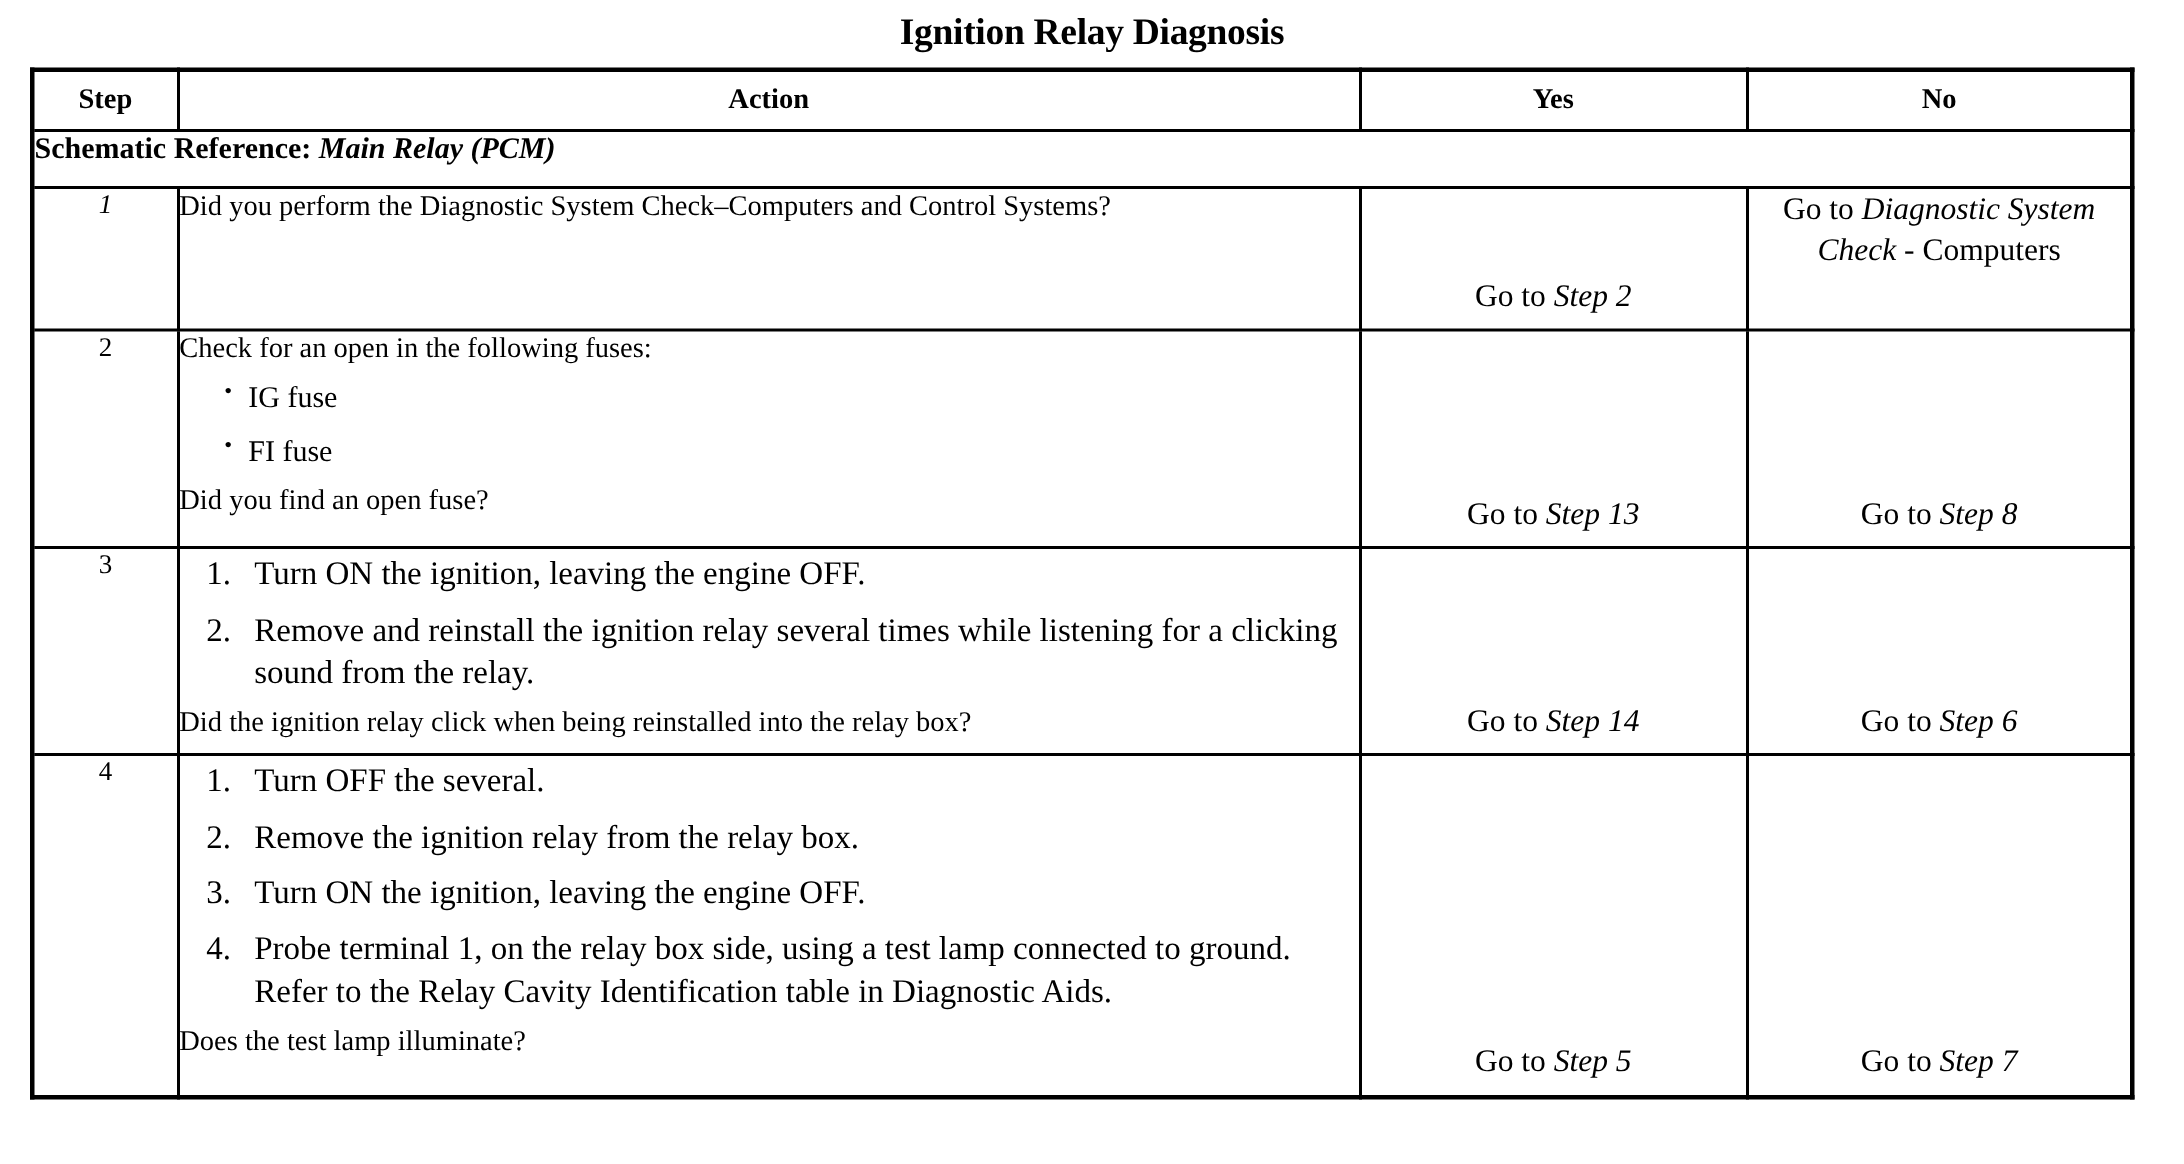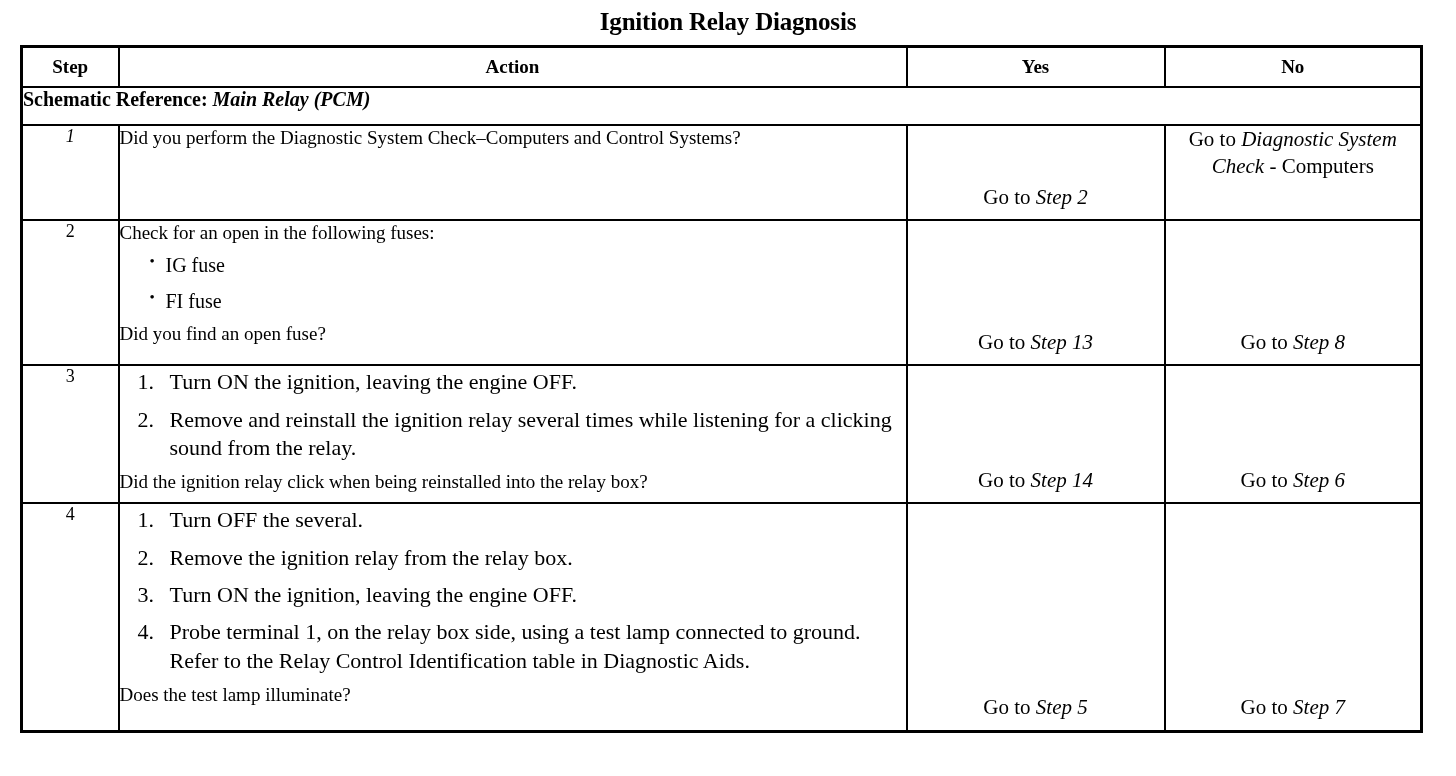--- a/index.html
+++ b/index.html
@@ -261,21 +261,21 @@
           </td>
         </tr>
 
         <tr style="height:228px;">
           <td class="stepnum upright">4</td>
           <td class="action">
             <ol class="numbered">
               <li>Turn OFF the several.</li>
               <li>Remove the ignition relay from the relay box.</li>
               <li>Turn ON the ignition, leaving the engine OFF.</li>
-              <li>Probe terminal 1, on the relay box side, using a test lamp connected to ground. Refer to the Relay Control Identification table in Diagnostic Aids.</li>
+              <li>Probe terminal 1, on the relay box side, using a test lamp connected to ground. Refer to the Relay Cavity Identification table in Diagnostic Aids.</li>
             </ol>
             <p class="tail">Does the test lamp illuminate?</p>
           </td>
           <td class="outcome bottom">
             <span class="nowrap">
               <span>Go to </span><span class="it">Step 5</span>
             </span>
           </td>
           <td class="outcome bottom">
             <span class="nowrap">

